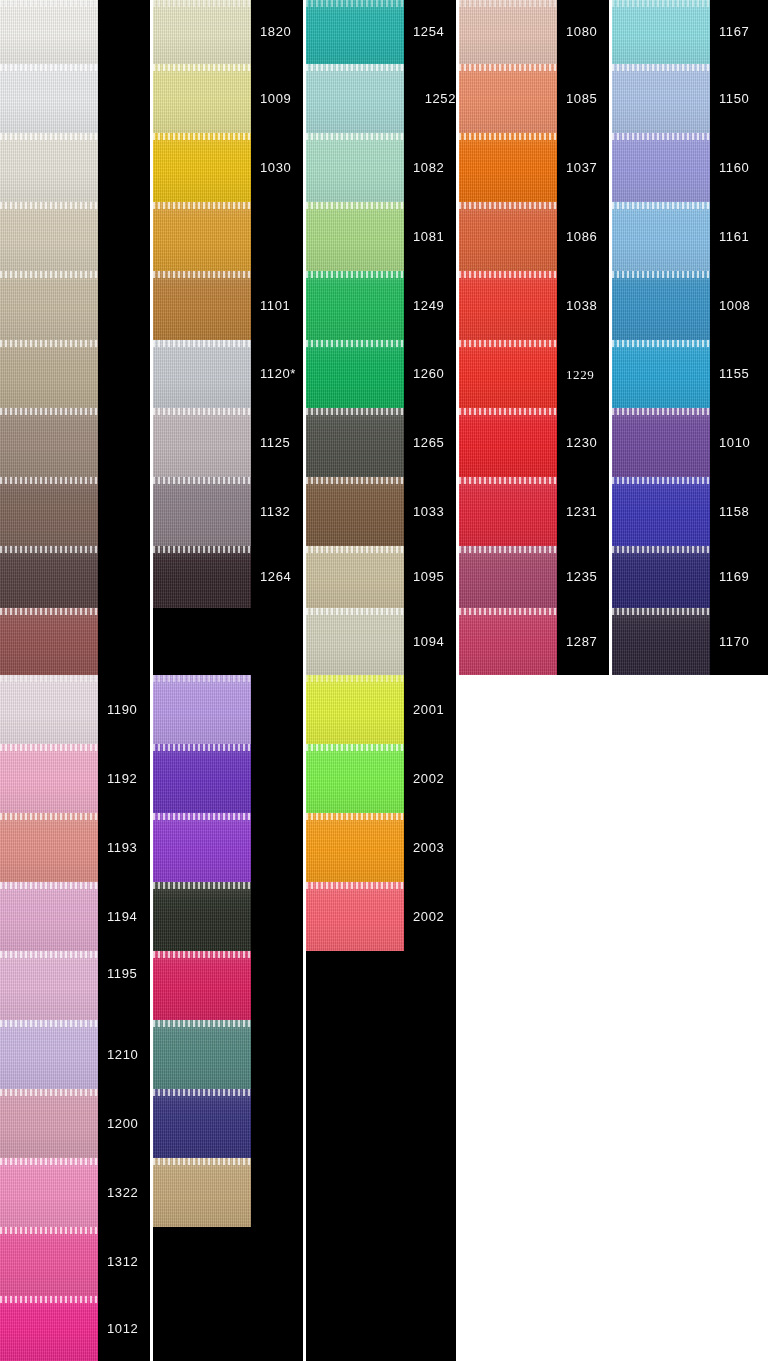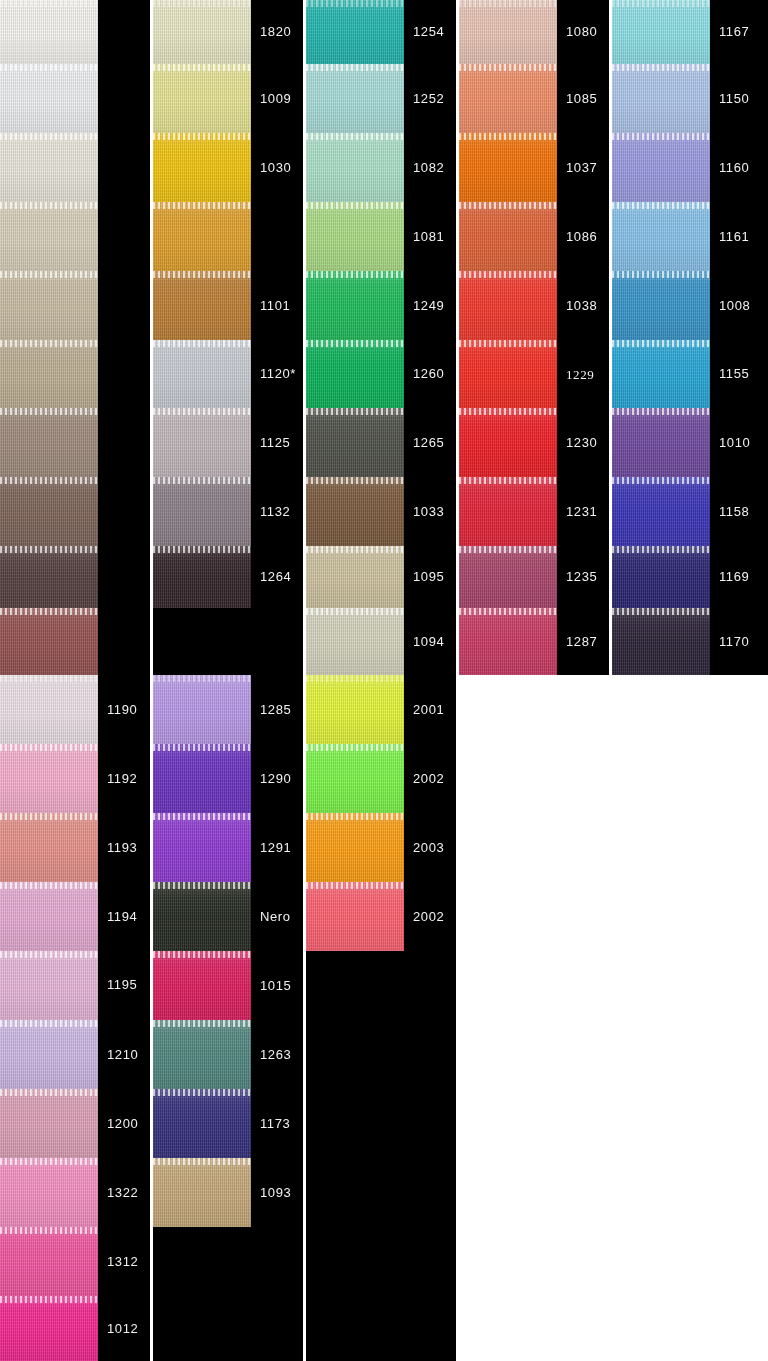--- a/index.html
+++ b/index.html
@@ -250,21 +250,21 @@
             <div class="weave"></div>
             <div class="stitch"></div>
           </div>
           <div class="swatch" title="1094" style="height: 67px; background: rgb(212, 210, 189);">
             <div class="weave"></div>
             <div class="stitch"></div>
           </div>
         </div>
         <div class="label-col">
           <div class="label" style="top: 25px;">1254</div>
-          <div class="label" style="top: 91.5px;">1252</div>
+          <div class="label" style="top: 91.5px; text-align: right;">1252</div>
           <div class="label" style="top: 160.5px;">1082</div>
           <div class="label" style="top: 229.5px;">1081</div>
           <div class="label" style="top: 298.5px;">1249</div>
           <div class="label" style="top: 367px;">1260</div>
           <div class="label" style="top: 435.5px;">1265</div>
           <div class="label" style="top: 504.5px;">1033</div>
           <div class="label" style="top: 570px;">1095</div>
           <div class="label" style="top: 634.5px;">1094</div>
         </div>
       </div>
@@ -425,21 +425,21 @@
           <div class="swatch" title="1012" style="height: 65px; background: rgb(242, 39, 143);">
             <div class="weave"></div>
             <div class="stitch"></div>
           </div>
         </div>
         <div class="label-col">
           <div class="label" style="top: 27.5px;">1190</div>
           <div class="label" style="top: 96.5px;">1192</div>
           <div class="label" style="top: 165.5px;">1193</div>
           <div class="label" style="top: 234.5px;">1194</div>
-          <div class="label" style="top: 303px;">1195</div>
+          <div class="label" style="top: 292px;">1195</div>
           <div class="label" style="top: 372.5px;">1210</div>
           <div class="label" style="top: 441.5px;">1200</div>
           <div class="label" style="top: 510.5px;">1322</div>
           <div class="label" style="top: 579.5px;">1312</div>
           <div class="label" style="top: 646.5px;">1012</div>
         </div>
       </div>
       <div class="gutter" style="flex: 0 0 3px;"></div>
       <div class="card" style="flex: 0 0 150px; background: rgb(0, 0, 0);">
         <div class="swatch-col" style="flex: 0 0 98px;">
@@ -469,30 +469,20 @@
           </div>
           <div class="swatch" title="1173" style="height: 69px; background: rgb(52, 48, 124);">
             <div class="weave"></div>
             <div class="stitch"></div>
           </div>
           <div class="swatch" title="1093" style="height: 69px; background: rgb(197, 168, 121);">
             <div class="weave"></div>
             <div class="stitch"></div>
           </div>
         </div>
-        <div class="label-col">
-          <div class="label" style="top: 27.5px;">1285</div>
-          <div class="label" style="top: 96.5px;">1290</div>
-          <div class="label" style="top: 165.5px;">1291</div>
-          <div class="label" style="top: 234.5px;">Nero</div>
-          <div class="label" style="top: 303.5px;">1015</div>
-          <div class="label" style="top: 372.5px;">1263</div>
-          <div class="label" style="top: 441.5px;">1173</div>
-          <div class="label" style="top: 510.5px;">1093</div>
-        </div>
       </div>
       <div class="gutter" style="flex: 0 0 3px;"></div>
       <div class="card" style="flex: 0 0 150px; background: rgb(0, 0, 0);">
         <div class="swatch-col" style="flex: 0 0 98px;">
           <div class="swatch first" title="2001" style="height: 69px; background: rgb(228, 244, 58);">
             <div class="weave"></div>
             <div class="stitch"></div>
           </div>
           <div class="swatch" title="2002" style="height: 69px; background: rgb(123, 244, 73);">
             <div class="weave"></div>

